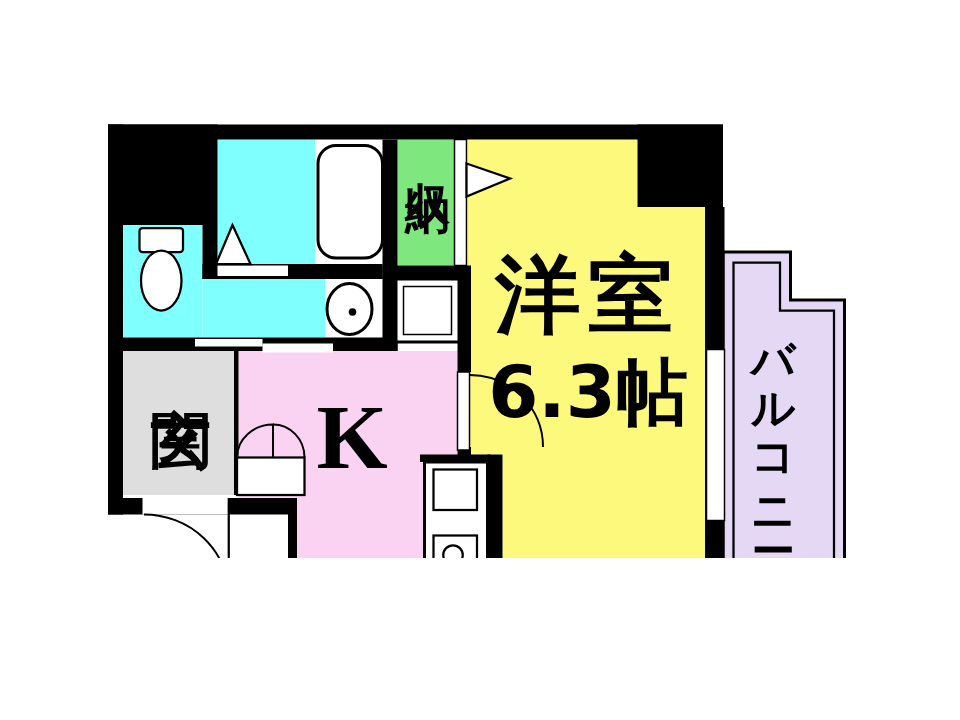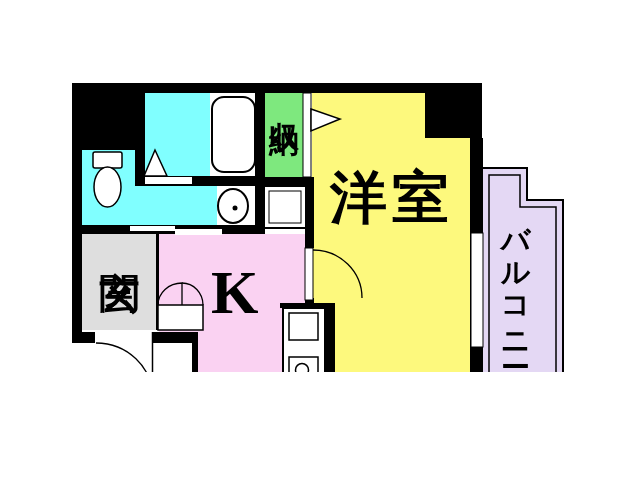--- a/index.html
+++ b/index.html
@@ -94,17 +94,18 @@
       <path d="M152.5,332 L152.5,397" class="thin"></path>
       <path d="M96,343 A56.5,54 0 0 1 152.5,397" class="ln"></path>
       <polygon points="311,109 340,119 311,131" class="fx15"></polygon>
       <path d="M313,250 A49,48 0 0 1 362,298" class="ln"></path>
     </g>
   </svg>
 
   <div class="lbl vtext lbl-storage">収納</div>
   <div class="lbl lbl-western">
     <div class="l1">洋室</div>
+    <div class="l2">6.3帖</div>
   </div>
   <div class="lbl vtext lbl-balcony">バルコニー</div>
   <div class="lbl vtext lbl-entrance">玄関</div>
   <div class="lbl lbl-kitchen">K</div>
 </div>
 
 </body></html>

